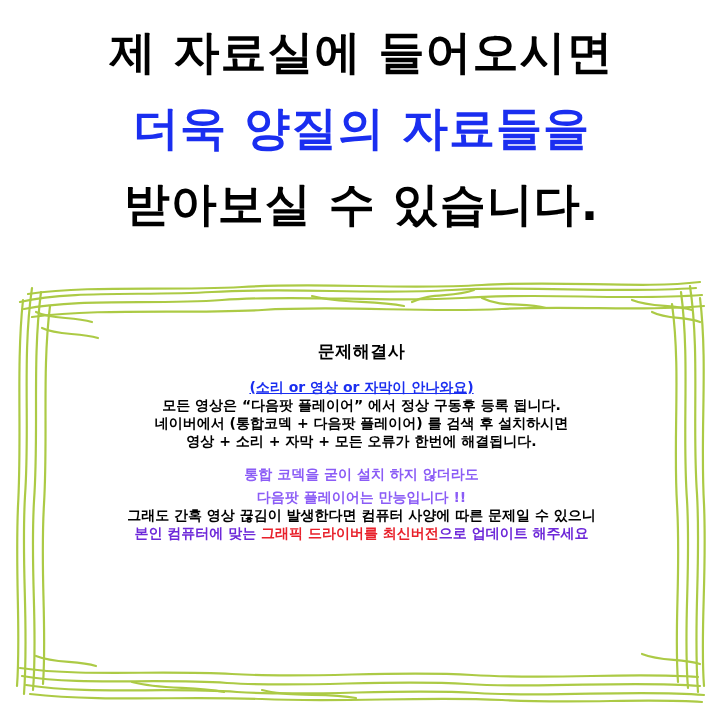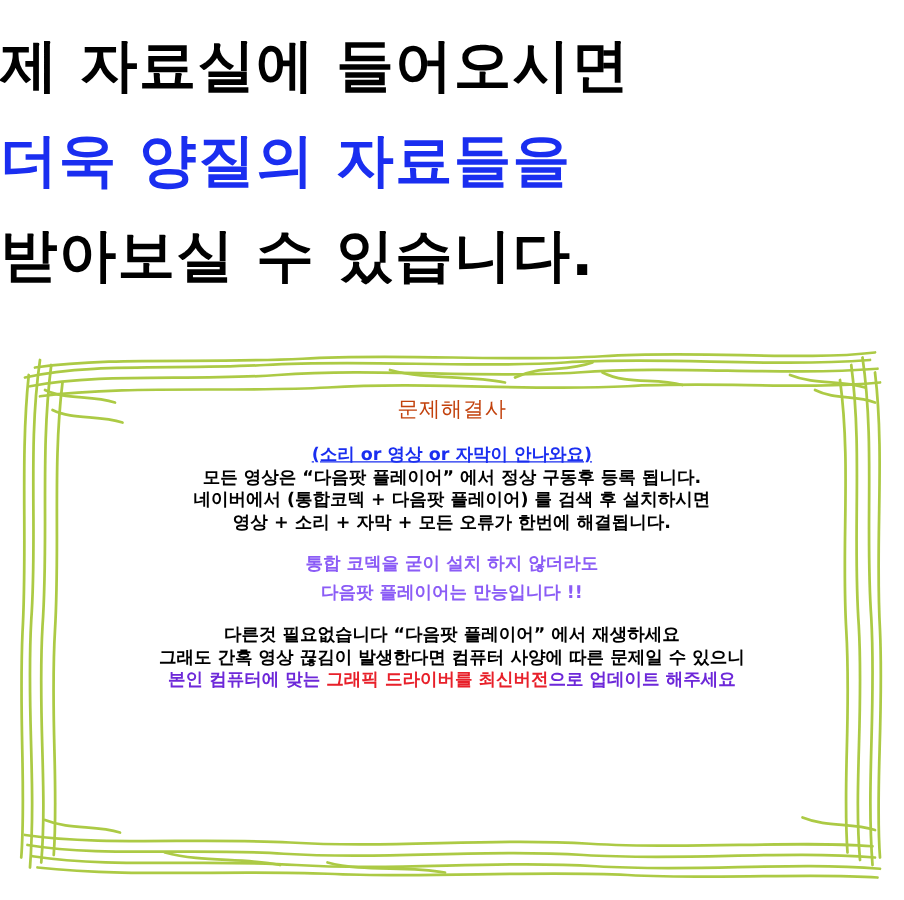--- a/index.html
+++ b/index.html
@@ -19,20 +19,21 @@
     height: 720px;
     background: #ffffff;
   }
 
   
   .headline {
     position: absolute;
     top: 14px;
     left: 0;
     width: 723px;
+    text-align: center;
   }
   .headline-line {
     font-size: 46px;
     line-height: 76px;
     font-weight: 700;
     letter-spacing: 1px;
     white-space: nowrap;
   }
   .headline-line.l1 { color: #000000; }
   .headline-line.l2 { color: #1a2ef0; }
@@ -56,23 +57,23 @@
   .content {
     position: absolute;
     left: 40px;
     top: 296px;
     width: 643px;
     height: 392px;
     text-align: center;
   }
   .c-title {
     font-size: 17px;
-    font-weight: 400;
-    color: #c2410c;
-    margin-top: 20px;
+    font-weight: 700;
+    color: #000000;
+    margin-top: 44px;
     letter-spacing: 0.5px;
   }
   .c-sub {
     font-size: 14px;
     font-weight: 700;
     color: #1a2ef0;
     margin-top: 16px;
     text-decoration: underline;
   }
   .c-line {
@@ -153,18 +154,17 @@
   <div class="content">
     <div class="c-title">문제해결사</div>
 
     <div class="c-sub">(소리 or 영상 or 자막이 안나와요)</div>
     <div class="c-line">모든 영상은 “다음팟 플레이어” 에서 정상 구동후 등록 됩니다.</div>
     <div class="c-line">네이버에서 (통합코덱 + 다음팟 플레이어) 를 검색 후 설치하시면</div>
     <div class="c-line">영상 + 소리 + 자막 + 모든 오류가 한번에 해결됩니다.</div>
     <div class="c-line red">통합 코덱을 굳이 설치 하지 않더라도</div>
     <div class="c-line red tight">다음팟 플레이어는 만능입니다 !!</div>
 
-    <div class="c-line spaced">다른것 필요없습니다  “다음팟 플레이어” 에서 재생하세요</div>
     <div class="c-line">그래도 간혹 영상 끊김이 발생한다면 컴퓨터 사양에 따른 문제일 수 있으니</div>
     <div class="c-line"><span class="mix-black">본인 컴퓨터에 맞는 </span><span class="mix-red">그래픽 드라이버를 최신버전</span><span class="mix-black">으로</span><span class="mix-black"> 업데이트 해주세요</span></div>
   </div>
 
 </div>
 
 </body></html>

